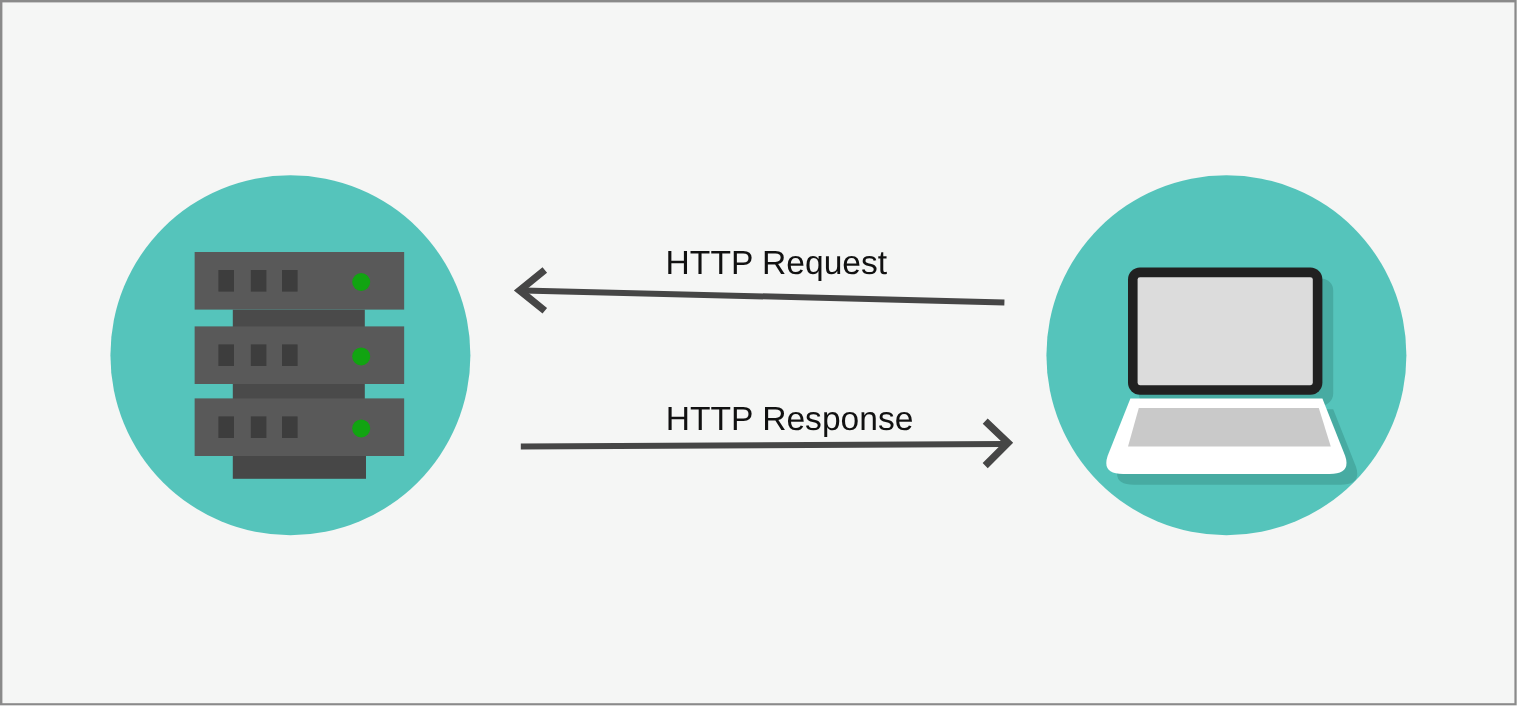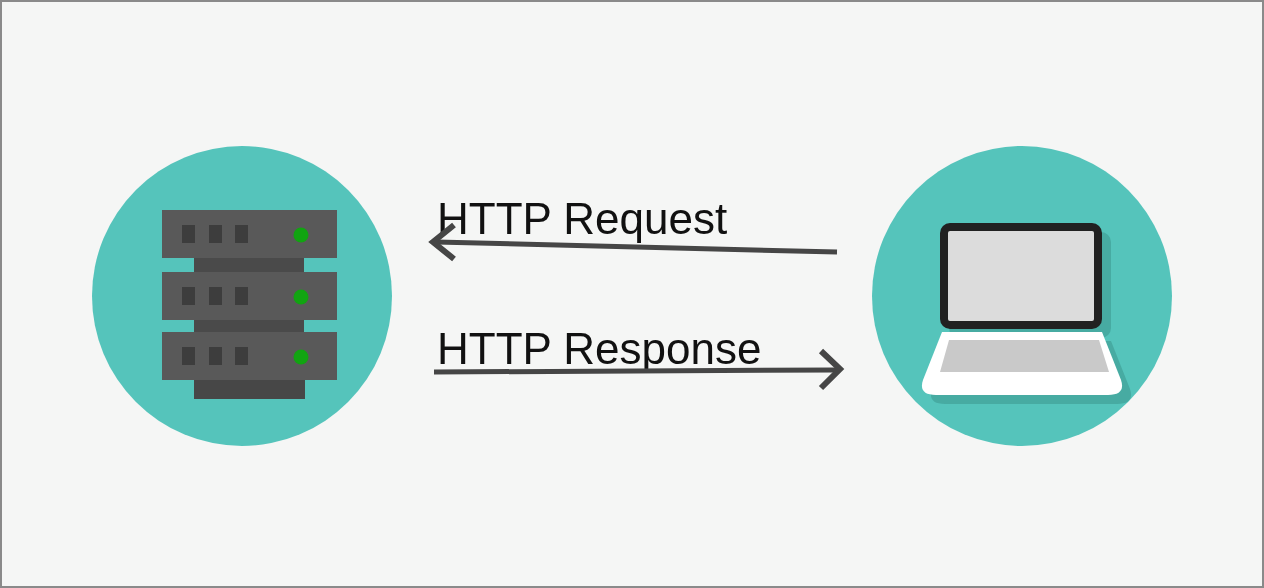--- a/index.html
+++ b/index.html
@@ -26,28 +26,29 @@
   .node-circle.server { left: 90px;  top: 144px; }
   .node-circle.client { left: 870px; top: 144px; }
 
   .node-icon { position: absolute; }
   .server-icon-svg { left: 70px; top: 64px; }
   .laptop-icon-svg { left: 50px; top: 70px; overflow: visible; }
 
   .flow-label {
     position: absolute;
     width: 420px;
-    font-size: 44px;
+    text-align: center;
+    font-size: 28px;
     font-weight: 500;
     line-height: 38px;
     color: var(--text, #111);
     white-space: nowrap;
   }
   .flow-label.request  { left: 435px; top: 198px; }
-  .flow-label.response { left: 435px; top: 328px; }
+  .flow-label.response { left: 446px; top: 328px; }
 
   .arrow-svg { position: absolute; overflow: visible; }
   .arrow-svg.request  { left: 425px; top: 212px; }
   .arrow-svg.response { left: 428px; top: 341px; }
 
   .arrow-stroke {
     stroke: var(--arrow, #464646);
     fill: none;
   }
 </style>

